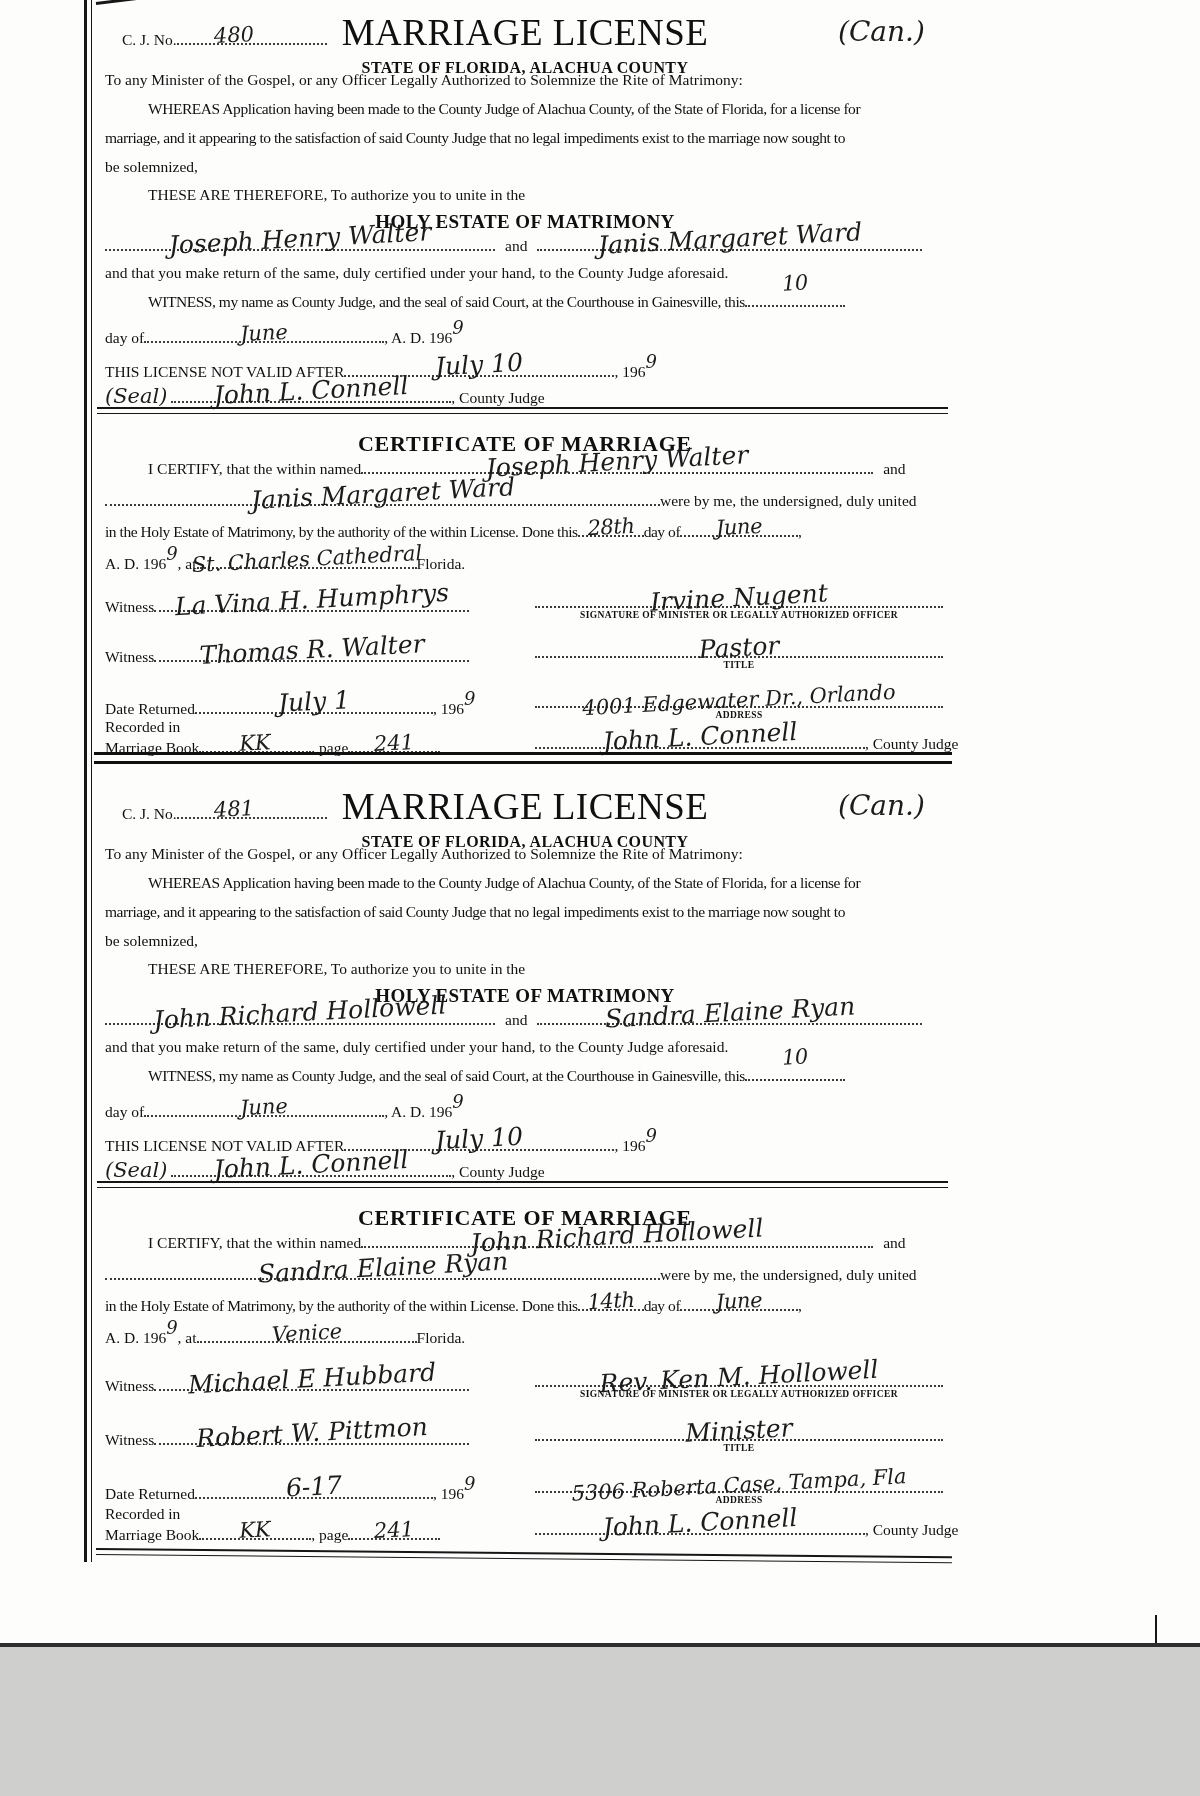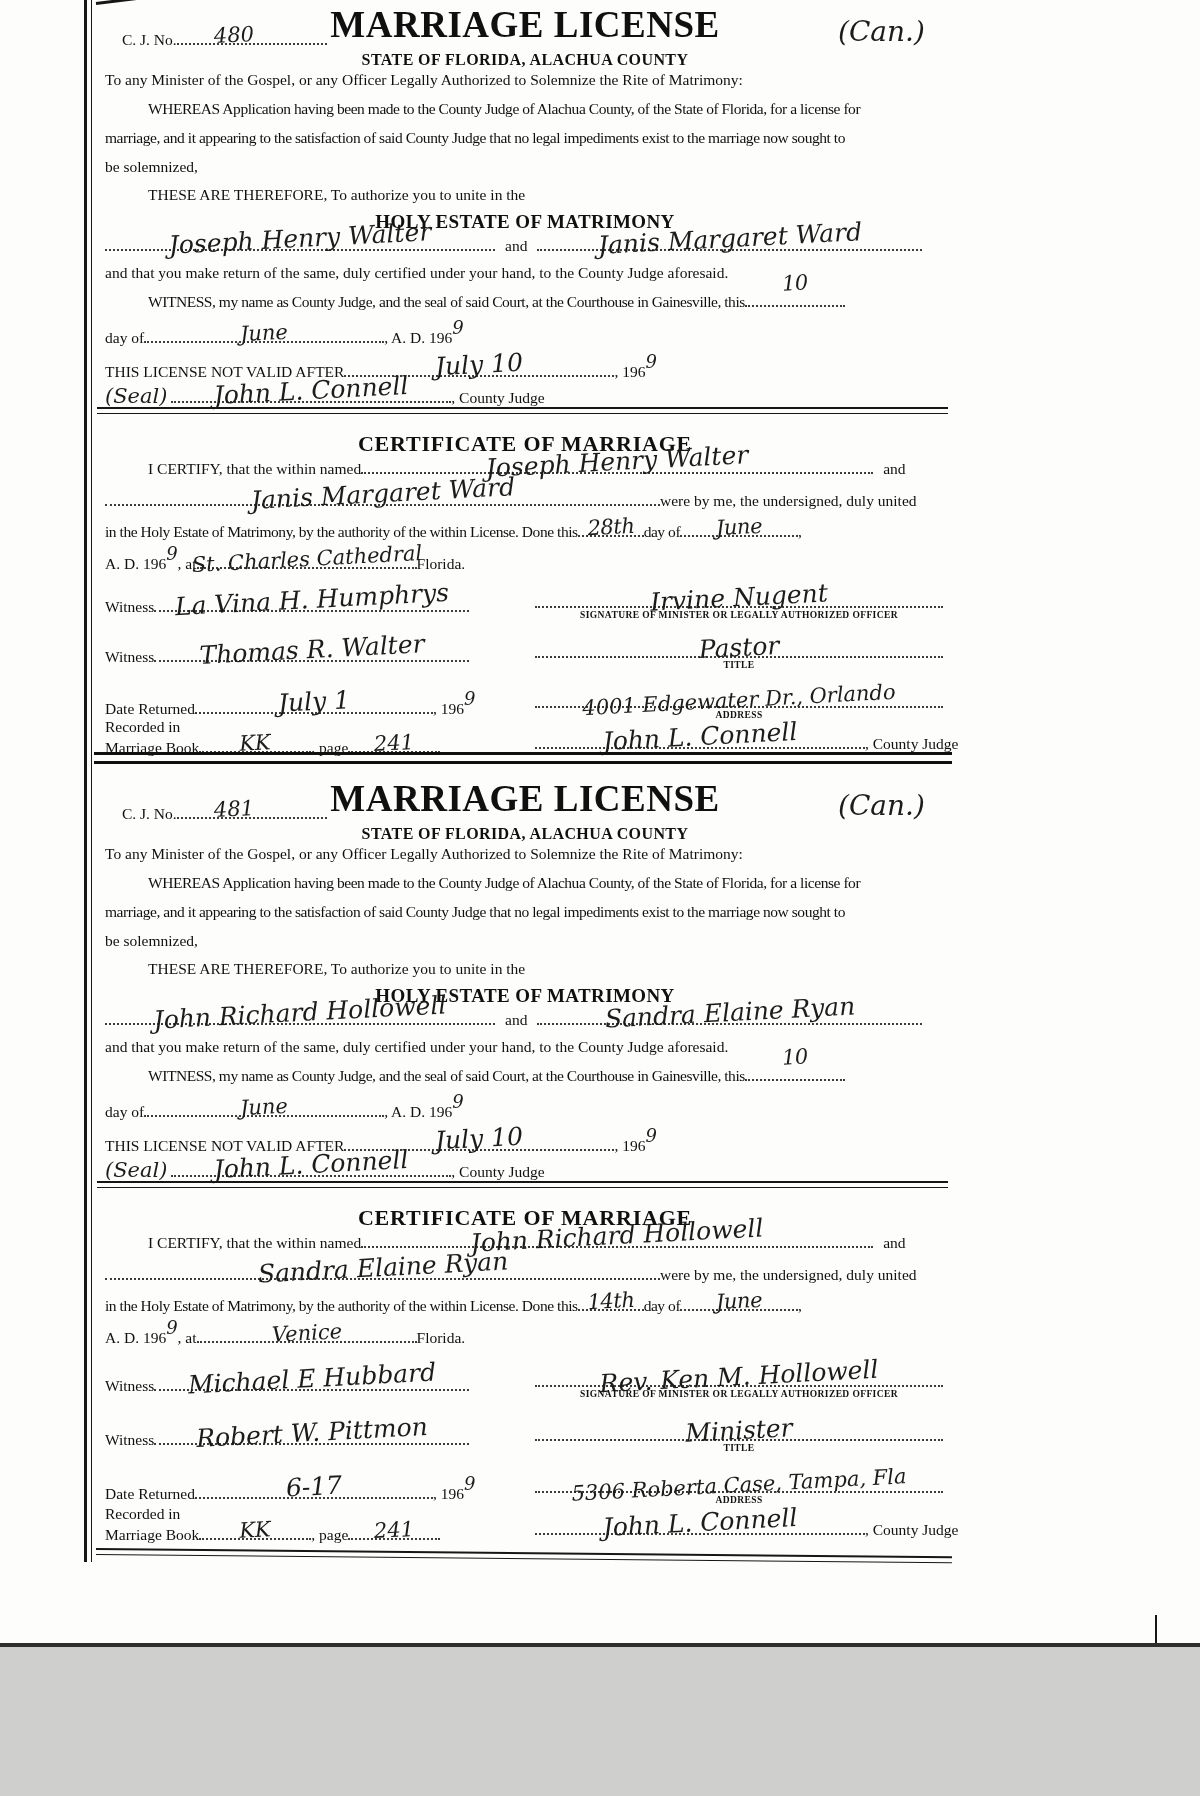--- a/index.html
+++ b/index.html
@@ -3,21 +3,21 @@
 <meta charset="utf-8">
 <style>
   html,body{margin:0;padding:0;background:#ffffff;}
   .page{position:relative;width:1200px;height:1796px;background:#fdfdfc;overflow:hidden;
         font-family:"Liberation Serif",serif;color:#101010;}
   .form{position:absolute;left:0;width:1200px;}
   .row{position:absolute;white-space:nowrap;font-size:15.5px;line-height:1.25;}
   .tight{letter-spacing:-0.45px;}
   .center{text-align:center;}
   .right{text-align:left;}
-  .title{font-size:37px;font-weight:bold;letter-spacing:0.5px;line-height:1;}
+  .title{font-size:37px;font-weight:normal;letter-spacing:0.5px;line-height:1;margin-top:8px;}
   .subtitle{font-size:16px;font-weight:bold;margin-top:7px;letter-spacing:0.4px;}
   .h-estate{font-size:19px;font-weight:bold;letter-spacing:0.4px;}
   .cert-title{font-size:22px;font-weight:bold;letter-spacing:0.8px;}
   .fill{display:inline-block;position:relative;border-bottom:2px dotted #3c3c3c;height:13px;vertical-align:baseline;}
   .fill .hw{position:absolute;bottom:-5px;left:50%;transform:translateX(-50%) rotate(-3deg);white-space:nowrap;}
   .fill .up{bottom:9px;}
   .hw{font-family:"DejaVu Serif",serif;font-style:italic;color:#1c1c1c;}
   .lg{font-size:25px;}
   .md{font-size:21px;}
   .sm{font-size:18px;}

